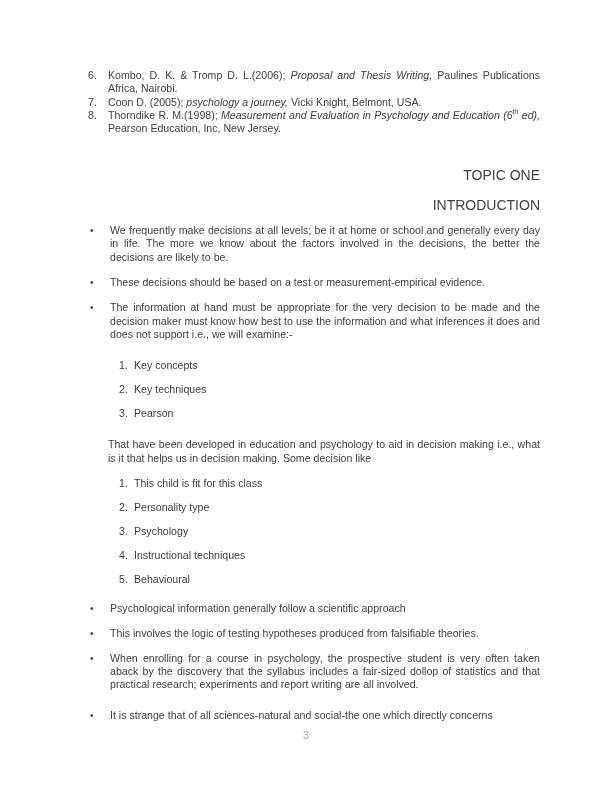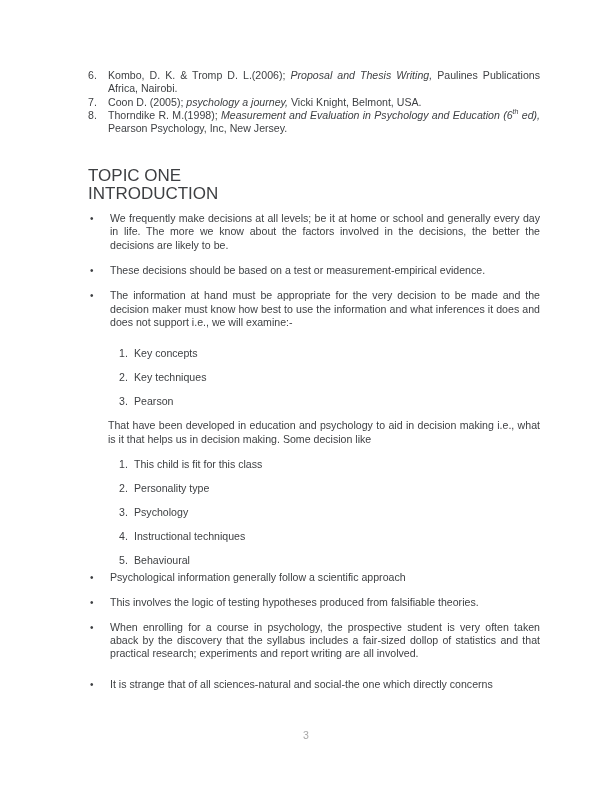--- a/index.html
+++ b/index.html
@@ -23,32 +23,32 @@
   .row { display: flex; align-items: flex-start; }
   .marker { flex: 0 0 20px; }
   .txt { flex: 1 1 auto; }
   .justify { text-align: justify; }
   .refs { margin: 0; padding: 0; list-style: none; }
   .refs .row { margin: 0; }
   em { font-style: italic; }
   sup { font-size: 7px; line-height: 0; vertical-align: super; }
   .heading {
     margin: 0;
-    font-size: 17px;
+    font-size: 14px;
     font-weight: 400;
     line-height: 13.3px;
-    text-align: left;
+    text-align: right;
   }
   .mt34 { margin-top: 34px; }
   .mt18 { margin-top: 18px; }
   .mt17 { margin-top: 17px; }
   .mt12 { margin-top: 12px; }
   .mt11 { margin-top: 11px; }
-  .mt10 { margin-top: 4px; }
-  .mt5  { margin-top: 11px; }
+  .mt10 { margin-top: 16px; }
+  .mt5  { margin-top: 18px; }
   .bullet-dot { font-size: 10px; padding-left: 2px; }
   .numlist .row { margin-left: 31px; }
   .numlist .row + .row { margin-top: 10.7px; }
   .num { flex: 0 0 15px; }
   .page-num {
     position: absolute;
     left: 0;
     top: 729px;
     width: 612px;
     text-align: center;
@@ -66,21 +66,21 @@
       <li class="row justify">
         <span class="marker">6.</span>
         <span class="txt justify"><span>Kombo, D. K. &amp; Tromp D. L.(2006); </span><em>Proposal and Thesis Writing,</em><span> Paulines Publications Africa, Nairobi.</span></span>
       </li>
       <li class="row justify">
         <span class="marker">7.</span>
         <span class="txt justify"><span>Coon D. (2005); </span><em>psychology a journey,</em><span> Vicki Knight, Belmont, USA.</span></span>
       </li>
       <li class="row justify">
         <span class="marker">8.</span>
-        <span class="txt justify"><span>Thorndike R. M.(1998); </span><em>Measurement and Evaluation in Psychology and Education (6</em><em><sup>th</sup></em><em> ed),</em><span> Pearson Psychology, Inc, New Jersey.</span></span>
+        <span class="txt justify"><span>Thorndike R. M.(1998); </span><em>Measurement and Evaluation in Psychology and Education (6</em><em><sup>th</sup></em><em> ed),</em><span> Pearson Education, Inc, New Jersey.</span></span>
       </li>
     </ol>
 
     <h2 class="heading mt34">TOPIC ONE</h2>
     <h3 class="heading mt10">INTRODUCTION</h3>
 
     <div class="row mt12">
       <span class="marker bullet-dot">•</span>
       <div class="txt justify">We frequently make decisions at all levels; be it at home or school and generally every day in life. The more we know about the factors involved in the decisions, the better the decisions are likely to be.</div>
     </div>

